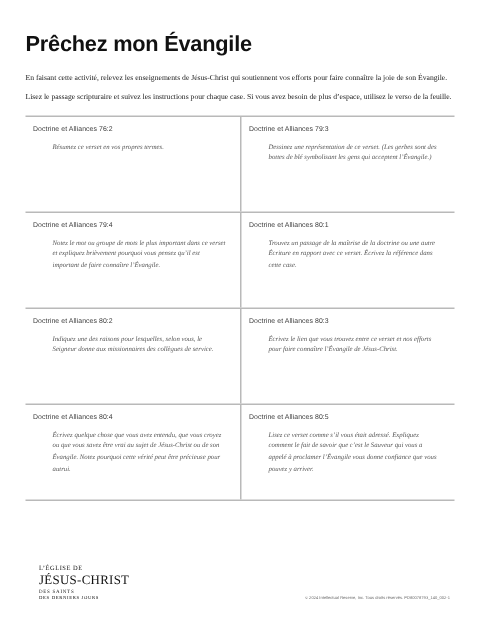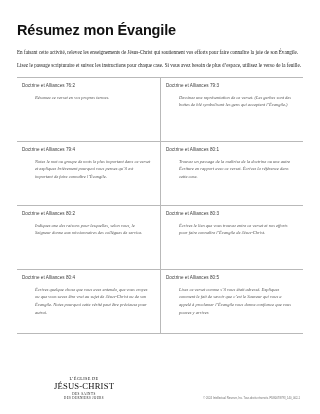--- a/index.html
+++ b/index.html
@@ -90,23 +90,23 @@
   }
 
   
   .footer {
     margin-top: auto;
     position: relative;
     height: 58px;
   }
   .logo {
     position: absolute;
-    left: 19px;
+    left: 9px;
     bottom: 14px;
-    text-align: center;
+    text-align: left;
     width: 96px;
     font-family: "Liberation Serif", "DejaVu Serif", serif;
     color: #111111;
     line-height: 1.05;
   }
   .logo-l1 {
     font-size: 4.3px;
     letter-spacing: 0.35px;
   }
   .logo-l2 {
@@ -133,21 +133,21 @@
     color: #6a6a6a;
     letter-spacing: 0.02px;
     white-space: nowrap;
   }
 </style>
 </head>
 <body>
 
 <div class="page">
 
-  <h1 class="doc-title">Résumez mon Évangile</h1>
+  <h1 class="doc-title">Prêchez mon Évangile</h1>
 
   <p class="intro">En faisant cette activité, relevez les enseignements de Jésus-Christ qui soutiennent vos efforts pour faire connaître la joie de son Évangile.</p>
 
   <p class="intro second">Lisez le passage scripturaire et suivez les instructions pour chaque case. Si vous avez besoin de plus d’espace, utilisez le verso de la feuille.</p>
 
   <div class="grid">
 
     <div class="grid-row">
       <div class="cell">
         <div class="cell-ref">Doctrine et Alliances 76:2</div>

